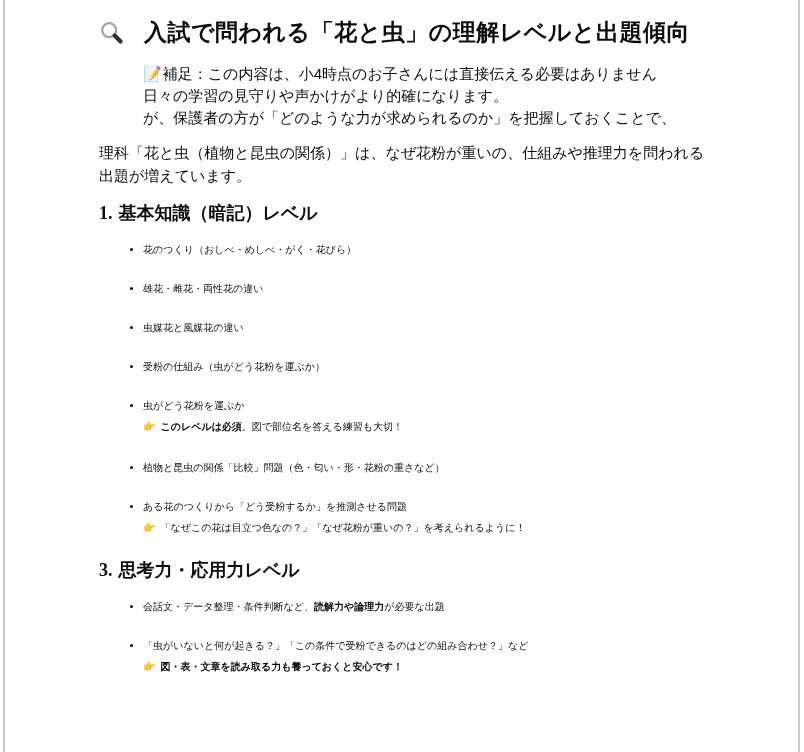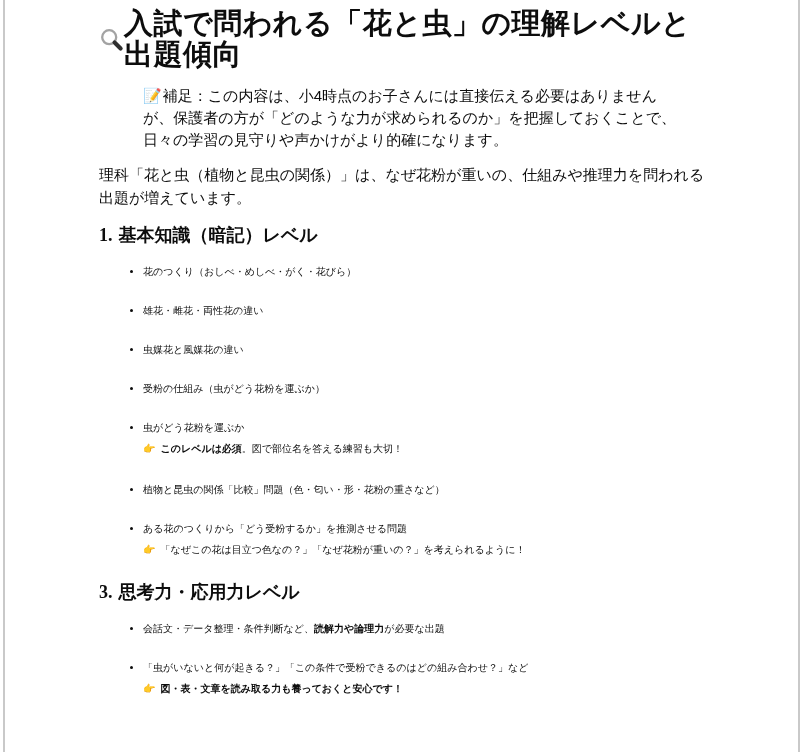--- a/index.html
+++ b/index.html
@@ -15,23 +15,23 @@
   }
   .edge { position: absolute; top: 0; bottom: 0; width: 2px; background: #c9c9c9; }
   .edge-left  { left: 3px; }
   .edge-right { right: 4px; }
 
   .content { padding: 5px 96px 0 99px; }
 
   h1.doc-title {
     display: flex;
     align-items: center;
-    gap: 0;
-    margin: 3px 0 0 0;
-    font-size: 29px;
+    gap: 20px;
+    margin: 12px 0 0 0;
+    font-size: 23px;
     line-height: 31px;
     font-weight: 700;
     letter-spacing: 0.5px;
   }
   .search-ico { display: inline-flex; flex: 0 0 auto; }
   .search-ico svg { display: block; }
 
   .note {
     margin: 15px 0 0 44px;
     font-size: 15px;
@@ -87,22 +87,22 @@
           <line x1="15.6" y1="15.6" x2="21.6" y2="21.6" stroke="#2f2f2f" stroke-width="4.2" stroke-linecap="round"></line>
         </svg>
       </span>
       <span>入試で問われる「花と虫」の理解レベルと出題傾向</span>
     </h1>
 
     <div class="note">
       <div class="note-line">
         <span class="memo">📝</span><span>補足：この内容は、小4時点のお子さんには直接伝える必要はありません</span>
       </div>
+      <div class="note-line">日々の学習の見守りや声かけがより的確になります。</div>
       <div class="note-line">が、保護者の方が「どのような力が求められるのか」を把握しておくことで、</div>
-      <div class="note-line">日々の学習の見守りや声かけがより的確になります。</div>
     </div>
 
     <p class="intro">理科「花と虫（植物と昆虫の関係）」は、なぜ花粉が重いの、仕組みや推理力を問われる出題が増えています。</p>
 
     <h3 class="sec-heading">
       <span class="hnum">1.</span><span>基本知識（暗記）レベル</span>
     </h3>
     <ul class="sec-list">
       <li><span>花のつくり（おしべ・めしべ・がく・花びら）</span></li>
       <li><span>雄花・雌花・両性花の違い</span></li>

